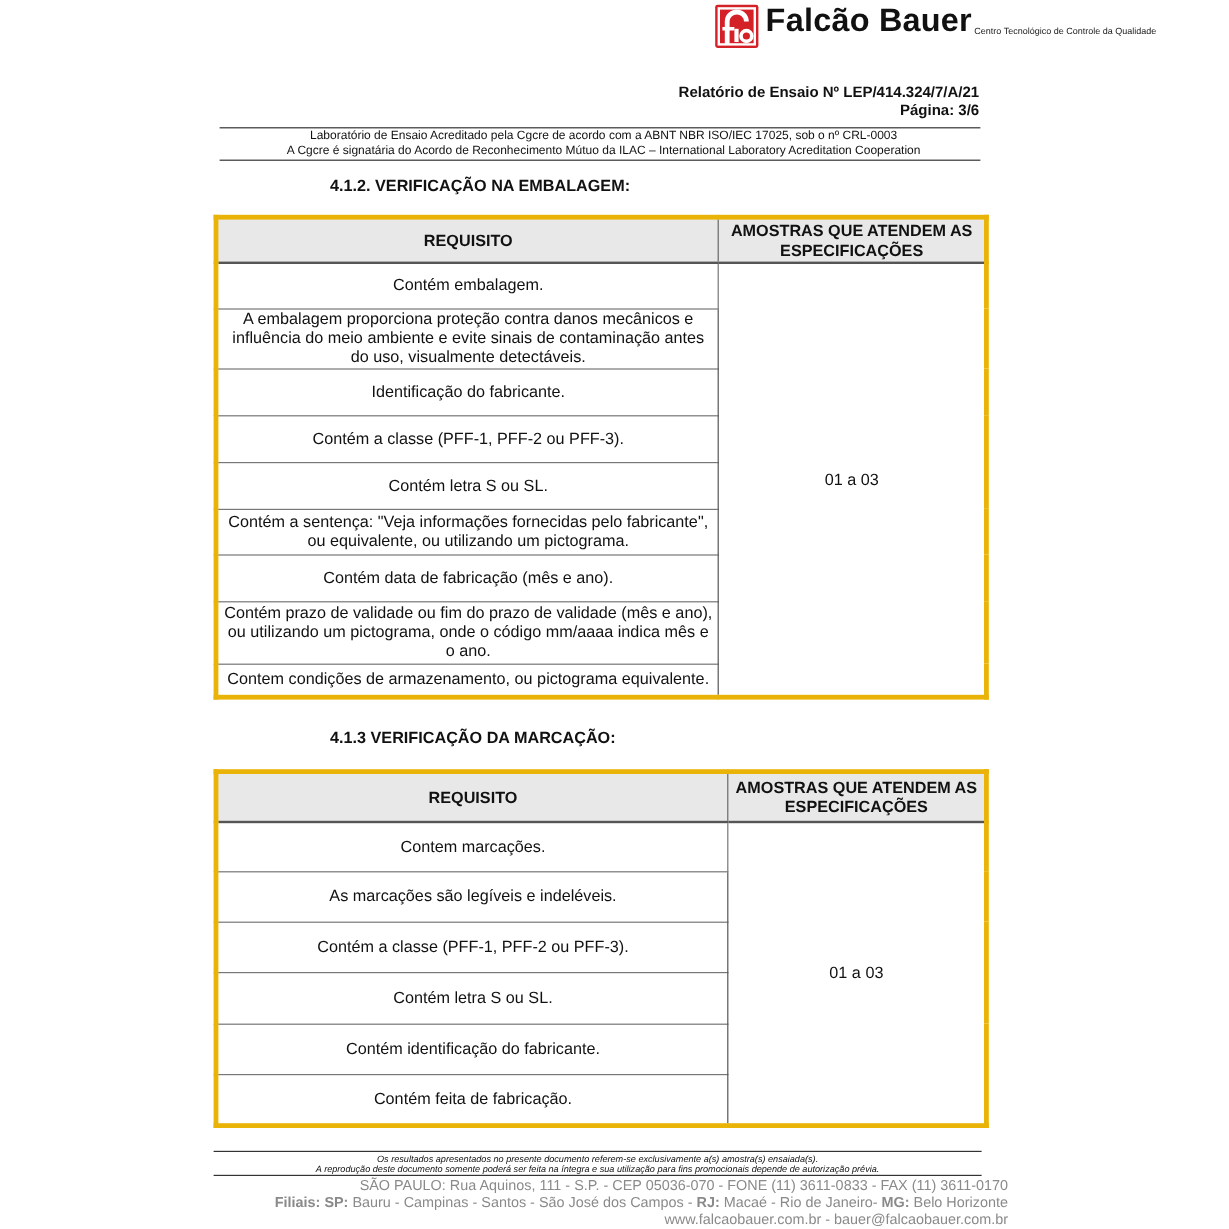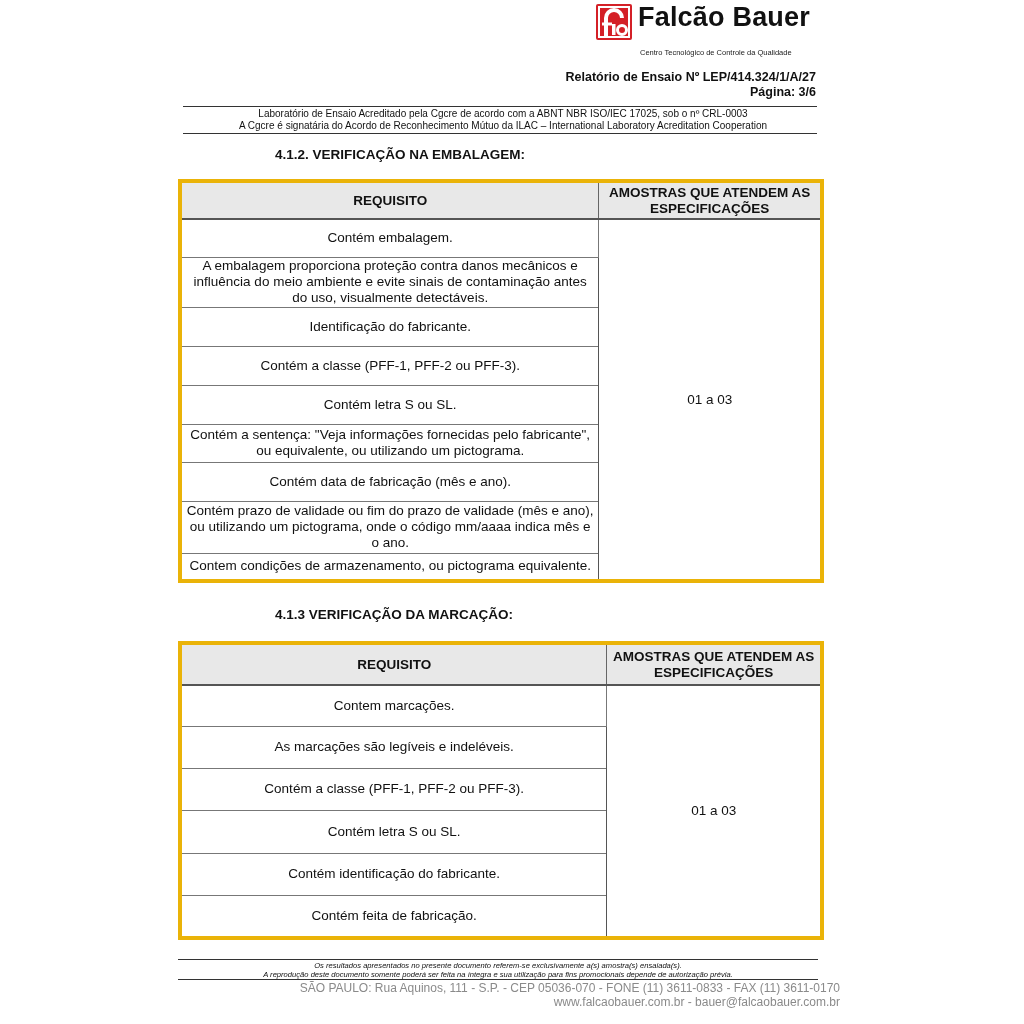--- a/index.html
+++ b/index.html
@@ -9,21 +9,21 @@
   }
   .logo {
     position: absolute; left: 596px; top: 4px; height: 36px;
     display: flex; align-items: flex-start;
   }
   .logo-mark {
     width: 36px; height: 36px; background: #d42027; border-radius: 2px;
     position: relative; box-sizing: border-box;
   }
   .logo-mark svg { position: absolute; left: 0; top: 0; }
-  .logo-text { margin-left: 6px; display: flex; flex-direction: column; }
+  .logo-text { margin-left: 6px; display: flex; flex-direction: row; }
   .logo-name {
     font-weight: bold; font-size: 27px; line-height: 27px; color: #111; letter-spacing: 0.2px;
   }
   .logo-tag { font-size: 7.5px; line-height: 9px; color: #222; margin-top: 17px; padding-left: 2px; }
 
   .report-head {
     position: absolute; right: 208px; top: 70px; text-align: right;
     font-weight: bold; font-size: 12.5px; line-height: 15px;
   }
   .hr { position: absolute; left: 183px; width: 634px; height: 1px; background: #333; }
@@ -70,21 +70,21 @@
       <circle cx="26" cy="26" r="4.5" fill="none" stroke="#fff" stroke-width="3"></circle>
     </svg>
   </div>
   <div class="logo-text">
     <div class="logo-name">Falcão Bauer</div>
     <div class="logo-tag">Centro Tecnológico de Controle da Qualidade</div>
   </div>
 </div>
 
 <div class="report-head">
-  <div>Relatório de Ensaio Nº LEP/414.324/1/A/27</div>
+  <div>Relatório de Ensaio Nº LEP/414.324/7/A/21</div>
   <div>Página: 3/6</div>
 </div>
 
 <div class="hr" style="top:106px"></div>
 <div class="accr">
   <div>Laboratório de Ensaio Acreditado pela Cgcre de acordo com a ABNT NBR ISO/IEC 17025, sob o nº CRL-0003</div>
   <div>A Cgcre é signatária do Acordo de Reconhecimento Mútuo da ILAC – International Laboratory Acreditation Cooperation</div>
 </div>
 <div class="hr" style="top:133px"></div>
 
@@ -171,14 +171,23 @@
 
 <div class="hr" style="top:959px; left:178px; width:640px;"></div>
 <div class="footer-note">
   <div>Os resultados apresentados no presente documento referem-se exclusivamente a(s) amostra(s) ensaiada(s).</div>
   <div>A reprodução deste documento somente poderá ser feita na íntegra e sua utilização para fins promocionais depende de autorização prévia.</div>
 </div>
 <div class="hr" style="top:979px; left:178px; width:640px;"></div>
 
 <div class="address">
   <div>SÃO PAULO: Rua Aquinos, 111 - S.P. - CEP 05036-070 - FONE (11) 3611-0833 - FAX (11) 3611-0170</div>
+  <div>
+    <b>Filiais:</b>
+    <b>SP:</b>
+    <span>Bauru - Campinas - Santos - São José dos Campos -</span>
+    <b>RJ:</b>
+    <span>Macaé - Rio de Janeiro-</span>
+    <b>MG:</b>
+    <span>Belo Horizonte</span>
+  </div>
   <div>www.falcaobauer.com.br - bauer@falcaobauer.com.br</div>
 </div>
 
 </body></html>

